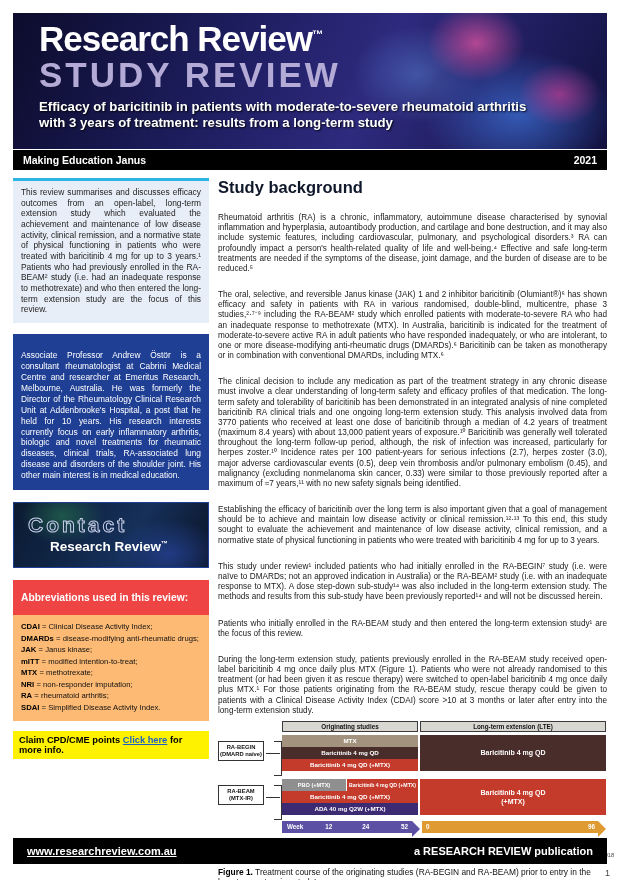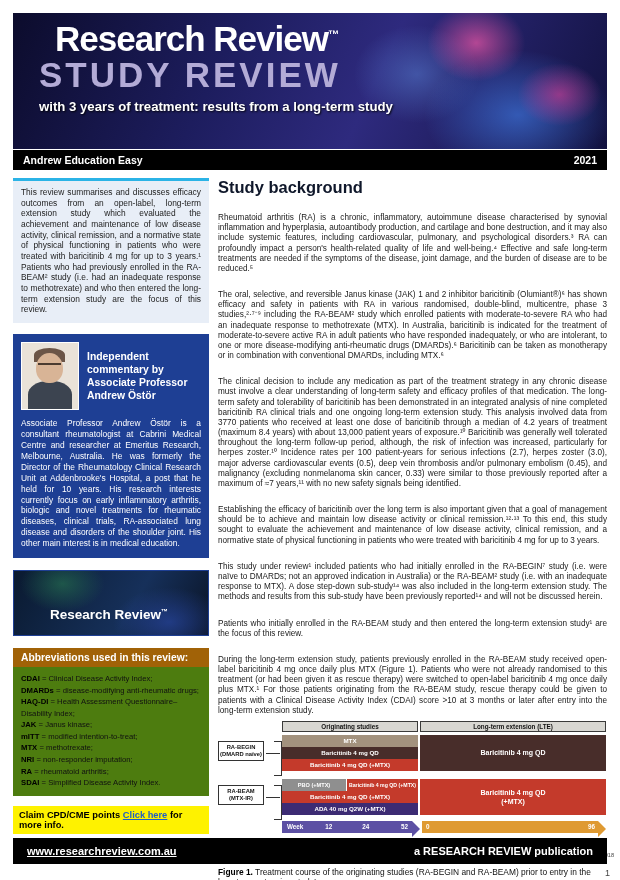--- a/index.html
+++ b/index.html
@@ -9,21 +9,21 @@
   
   .masthead{position:absolute;left:13px;top:13px;width:594px;height:136px;
     background:
       radial-gradient(ellipse 70px 55px at 78% 22%, rgba(255,90,170,.65), transparent 70%),
       radial-gradient(ellipse 60px 45px at 92% 60%, rgba(255,60,150,.5), transparent 70%),
       radial-gradient(ellipse 130px 90px at 85% 75%, rgba(70,140,255,.55), transparent 72%),
       radial-gradient(ellipse 90px 70px at 68% 45%, rgba(110,170,255,.35), transparent 70%),
       linear-gradient(115deg,#0c0c2c 0%,#1d1d5e 35%,#2e2a7e 60%,#121240 100%);
     overflow:hidden;}
   .masthead .brand{color:#fff;font-weight:bold;font-size:35px;letter-spacing:-1px;
-    padding:8px 0 0 26px;line-height:1;margin-left:16px;}
+    padding:8px 0 0 26px;line-height:1;}
   .masthead .brand sup{font-size:11px;vertical-align:super;}
   .masthead .issue{color:#b3abd6;font-weight:bold;font-size:35px;letter-spacing:3px;
     padding:1px 0 0 26px;line-height:1;}
   .masthead .mtitle{color:#fff;font-weight:bold;font-size:13.2px;line-height:1.18;
     padding:7px 26px 0 26px;text-shadow:1px 1px 2px rgba(0,0,0,.9);}
 
   .tagline-bar{position:absolute;left:13px;top:150px;width:594px;height:20px;background:#000;
     color:#fff;font-weight:bold;font-size:10.5px;display:flex;align-items:center;
     justify-content:space-between;box-sizing:border-box;padding:0 10px;}
 
@@ -62,22 +62,22 @@
     letter-spacing:3px;color:rgba(20,40,80,.25);-webkit-text-stroke:1px #c7cfe8;}
   .contact-brand{position:absolute;left:36px;top:36px;color:#fff;font-weight:bold;font-size:13.5px;}
   .contact-brand sup{font-size:7px;}
   .contact-info{background:#fff;padding:5px 8px 6px;}
   .contact-row{font-size:10px;margin:2px 0;}
   .contact-row b{color:#000;}
   a.link{color:#1f5fc4;text-decoration:underline;font-weight:bold;cursor:pointer;}
   .phone-num{color:#1e3f94;font-weight:bold;font-size:13px;letter-spacing:1px;}
 
   .abbrev{margin-top:12px;}
-  .abbrev-header{background:#a16207;color:#fff;font-weight:bold;font-size:10.3px;padding:4px 8px;}
-  .abbrev-body{background:#4d7c0f;padding:6px 8px 7px;font-size:7.7px;line-height:1.5;color:#111;}
+  .abbrev-header{background:#ef4444;color:#fff;font-weight:bold;font-size:10.3px;padding:12px 8px;}
+  .abbrev-body{background:#fdba74;padding:6px 8px 7px;font-size:7.7px;line-height:1.5;color:#111;}
   .abbrev-body b{color:#000;}
 
   .cpd-bar{margin-top:10px;background:#fef200;padding:4px 6px;font-size:9.3px;font-weight:bold;color:#000;}
   .cpd-bar a{font-weight:bold;}
 
   
   h1.section{margin:0 0 4px;font-size:16.5px;color:#0f172a;}
   h2.sub{margin:2px 0 3px;font-size:12px;color:#2e75b6;}
   .main p.body{margin:16px 0 5px;font-size:8.2px;line-height:1.24;text-align:justify;color:#1a1a1a;}
 
@@ -128,62 +128,54 @@
   .footer .furl{color:#fff;text-decoration:underline;cursor:pointer;}
   .pageno{position:absolute;right:10px;bottom:2px;font-size:9px;color:#444;}
 </style>
 </head>
 <body>
 
 <div class="masthead">
   <div class="brand"><span>Research Review</span><sup>™</sup></div>
   <div class="issue">STUDY REVIEW</div>
   <div class="mtitle">
+    <div>Efficacy of baricitinib in patients with moderate-to-severe rheumatoid arthritis</div>
     <div>with 3 years of treatment: results from a long-term study</div>
   </div>
 </div>
 
 <div class="tagline-bar">
-  <span>Andrew Education Easy</span>
+  <span>Making Education Janus</span>
   <span>2021</span>
 </div>
 
 <div class="content">
 
   <div class="sidebar">
 
     <div class="pub-box">
       <p>This review summarises and discusses efficacy outcomes from an open-label, long-term extension study which evaluated the achievement and maintenance of low disease activity, clinical remission, and a normative state of physical functioning in patients who were treated with baricitinib 4 mg for up to 3 years.¹ Patients who had previously enrolled in the RA-BEAM² study (i.e. had an inadequate response to methotrexate) and who then entered the long-term extension study are the focus of this review.</p>
     </div>
 
     <div class="commentary">
-      <div class="head">
-        <div class="photo">
-          <div class="body"></div>
-            <div class="hair"></div>
-            <div class="face"></div>
-            <div class="glasses"></div>
-        </div>
-        <div class="ctitle">Independent commentary by Associate Professor Andrew Östör</div>
-      </div>
       <div class="cbody">Associate Professor Andrew Östör is a consultant rheumatologist at Cabrini Medical Centre and researcher at Emeritus Research, Melbourne, Australia. He was formerly the Director of the Rheumatology Clinical Research Unit at Addenbrooke's Hospital, a post that he held for 10 years. His research interests currently focus on early inflammatory arthritis, biologic and novel treatments for rheumatic diseases, clinical trials, RA-associated lung disease and disorders of the shoulder joint. His other main interest is in medical education.</div>
     </div>
 
     <div class="contact-box">
       <div class="contact-visual">
+        <div class="contact-word">Contact</div>
         <div class="contact-brand"><span>Research Review</span><sup>™</sup></div>
       </div>
     </div>
 
     <div class="abbrev">
       <div class="abbrev-header">Abbreviations used in this review:</div>
       <div class="abbrev-body">
         <div><b>CDAI</b> <span>= Clinical Disease Activity Index;</span></div>
         <div><b>DMARDs</b> <span>= disease-modifying anti-rheumatic drugs;</span></div>
-        <div><b>HAQ-DI</b> <span>= Health Assessment Questionnaire–Disability Index;</span></div>
         <div><b>JAK</b> <span>= Janus kinase;</span></div>
         <div><b>mITT</b> <span>= modified intention-to-treat;</span></div>
         <div><b>MTX</b> <span>= methotrexate;</span></div>
         <div><b>NRI</b> <span>= non-responder imputation;</span></div>
         <div><b>RA</b> <span>= rheumatoid arthritis;</span></div>
         <div><b>SDAI</b> <span>= Simplified Disease Activity Index.</span></div>
       </div>
     </div>
 
     <div class="cpd-bar">

